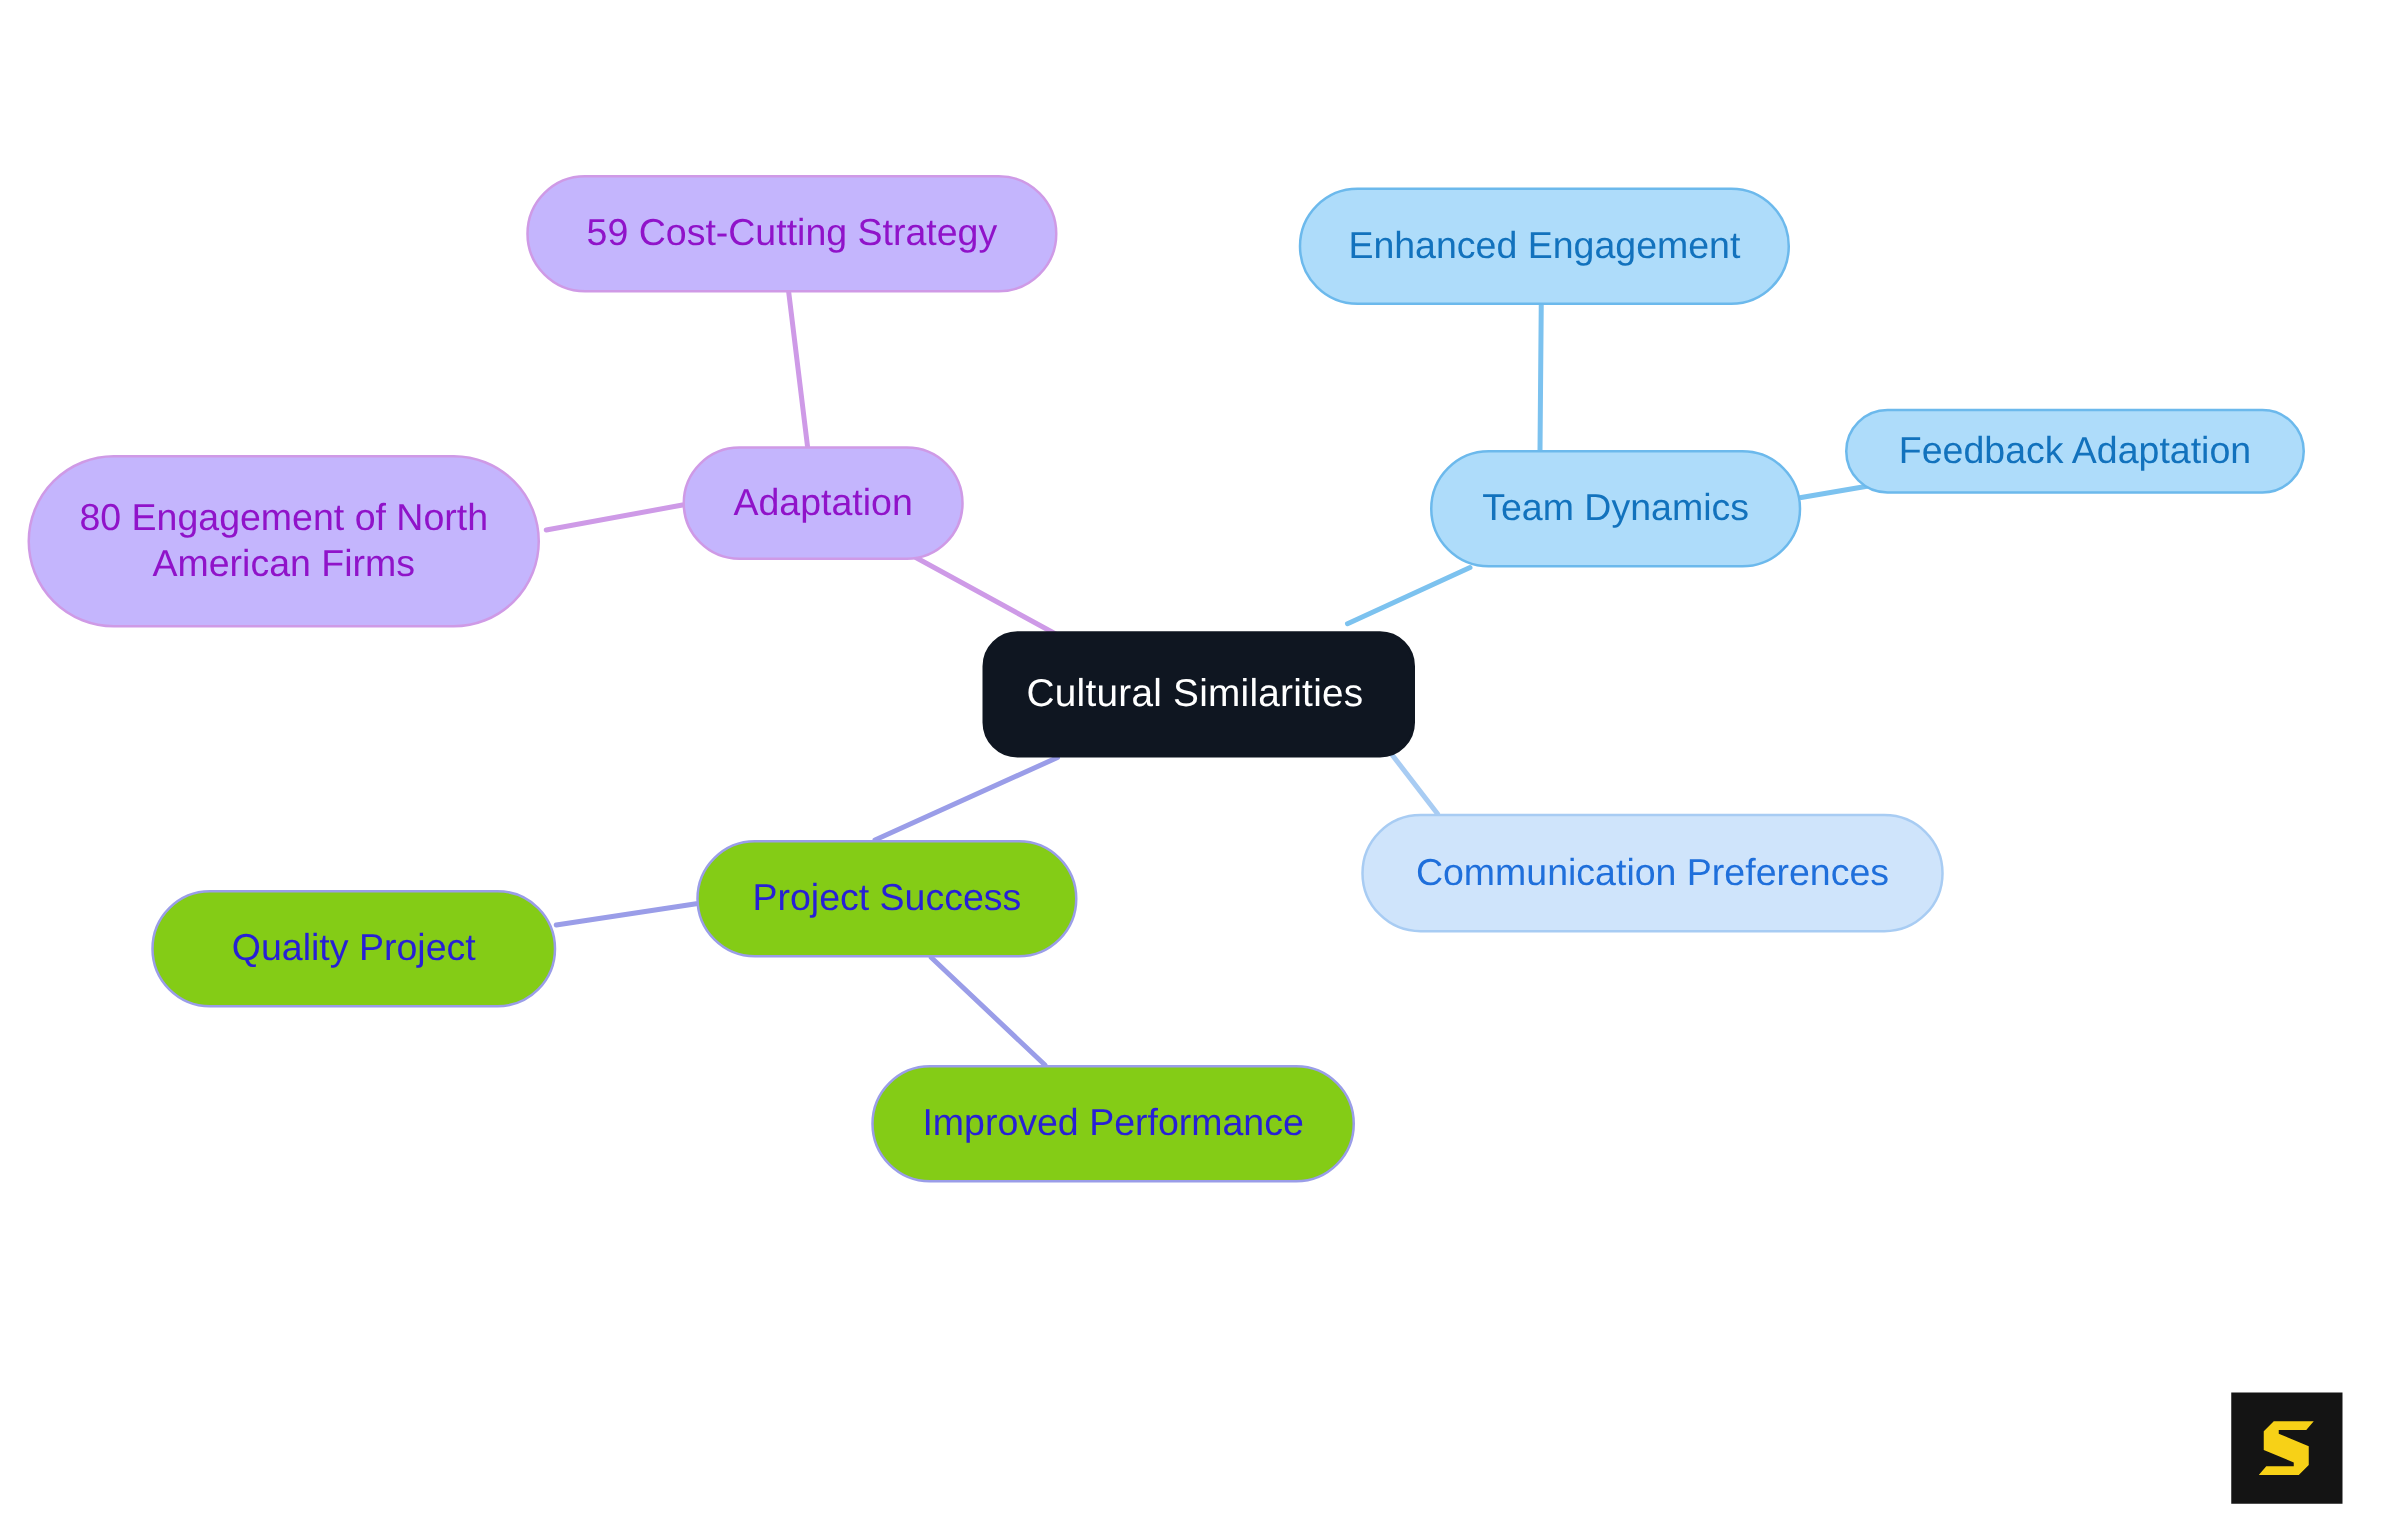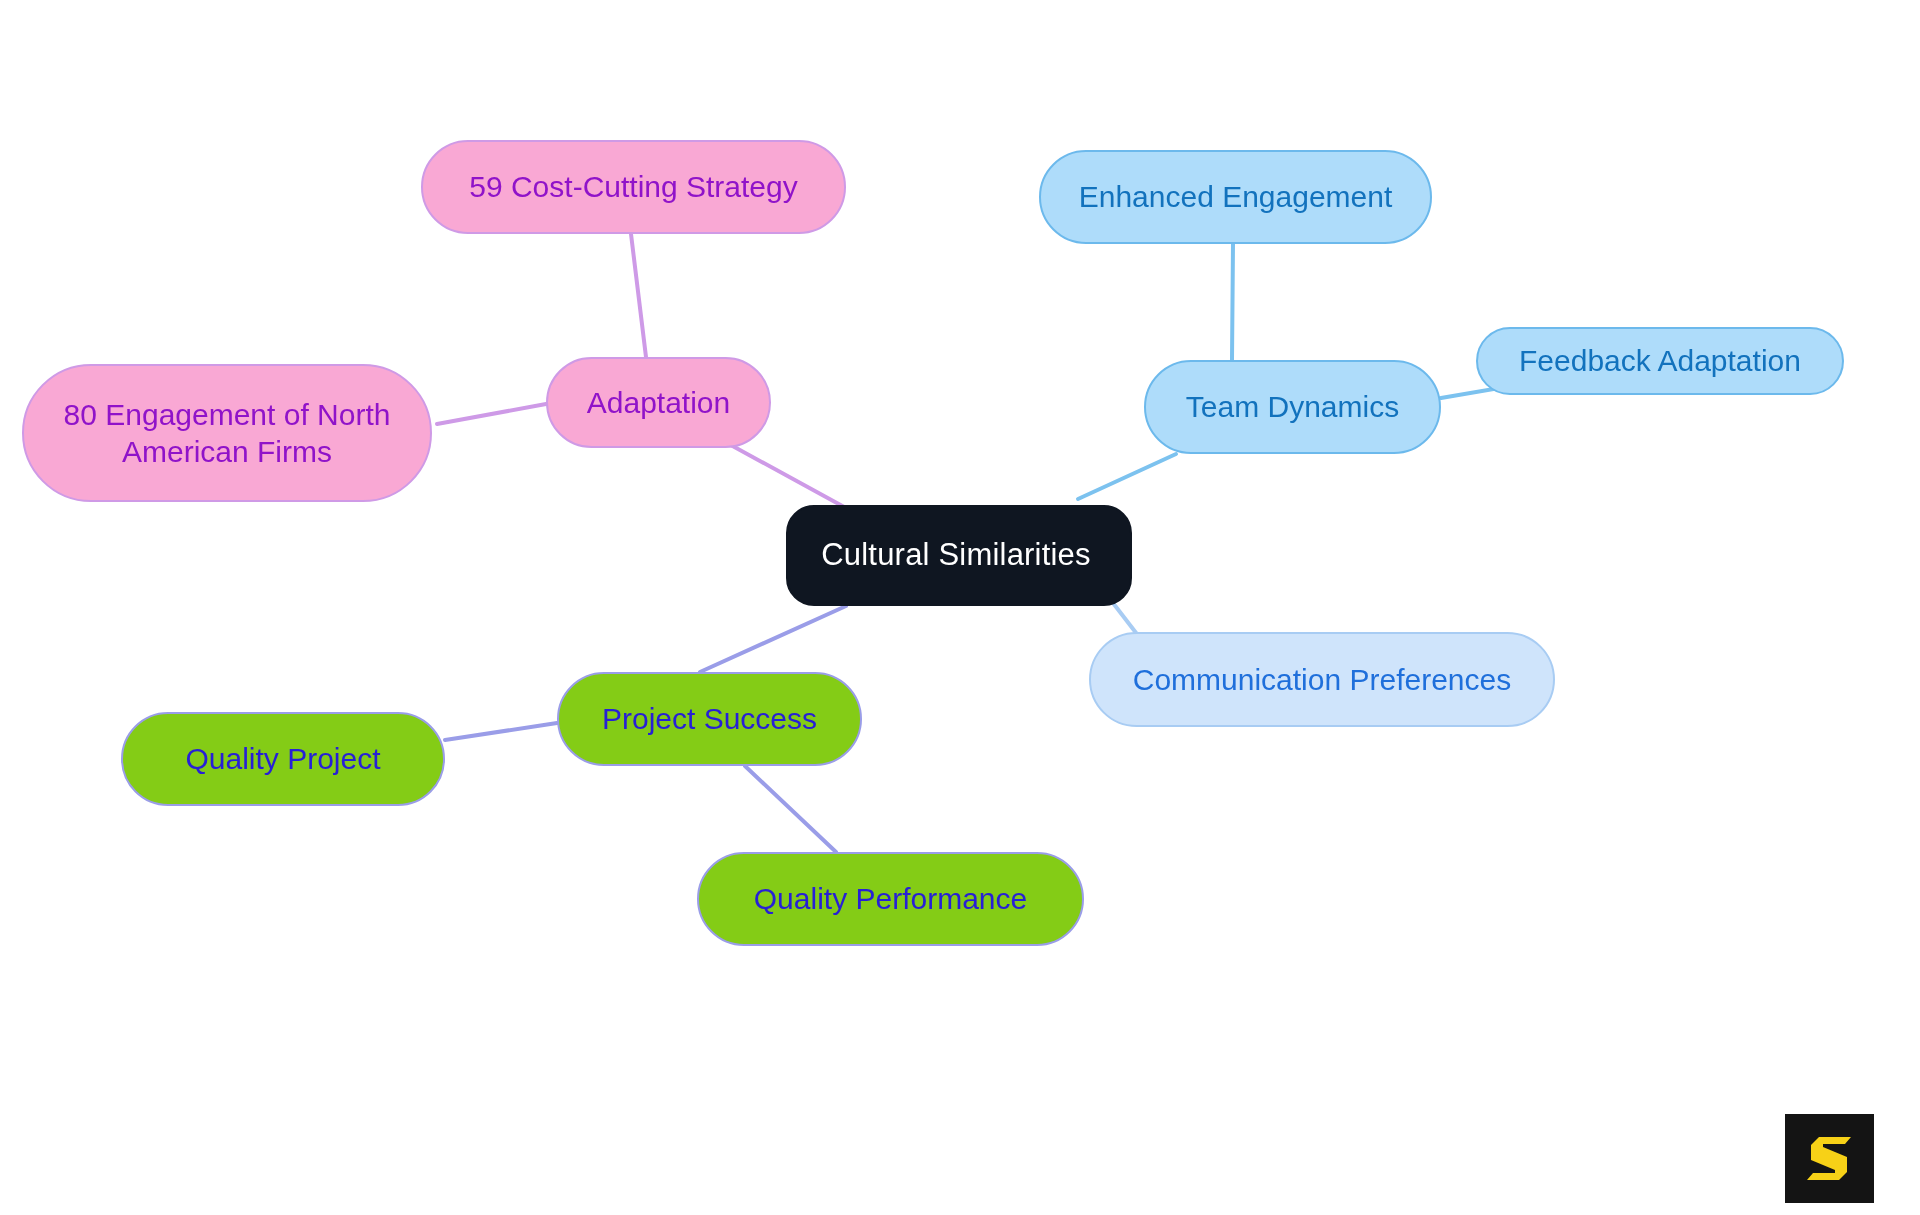--- a/index.html
+++ b/index.html
@@ -41,21 +41,21 @@
   }
   .node.root {
     background: #0f1621;
     border-color: #0f1621;
     color: #ffffff;
     border-radius: 28px;
     font-size: 31px;
     letter-spacing: 0.2px;
   }
   .node.branch-stats {
-    background: #f9a8d4;
+    background: #c4b5fd;
     border-color: #cf9ae6;
     color: #9013c9;
     font-size: 30px;
   }
   .node.branch-team {
     background: #aedcfa;
     border-color: #6cb9ec;
     color: #1272bd;
     font-size: 30px;
   }
@@ -100,24 +100,24 @@
 
   <div id="nodes-layer">
       <div class="node root" style="left: 786px; top: 505px; width: 346px; height: 101px; padding-left: 12px;">Cultural Similarities</div>
       <div class="node branch-stats" style="left: 546px; top: 357px; width: 225px; height: 91px;">Adaptation</div>
       <div class="node branch-stats" style="left: 421px; top: 140px; width: 425px; height: 94px;">59 Cost-Cutting Strategy</div>
       <div class="node branch-stats" style="left: 22px; top: 364px; width: 410px; height: 138px;">80 Engagement of North
 American Firms</div>
       <div class="node branch-team" style="left: 1144px; top: 360px; width: 297px; height: 94px;">Team Dynamics</div>
       <div class="node branch-team" style="left: 1039px; top: 150px; width: 393px; height: 94px;">Enhanced Engagement</div>
       <div class="node branch-team" style="left: 1476px; top: 327px; width: 368px; height: 68px;">Feedback Adaptation</div>
-      <div class="node branch-comm" style="left: 1089px; top: 632px; width: 466px; height: 95px;">Communication Preferences</div>
+      <div class="node branch-comm" style="left: 1089px; top: 651px; width: 466px; height: 95px;">Communication Preferences</div>
       <div class="node branch-project" style="left: 557px; top: 672px; width: 305px; height: 94px;">Project Success</div>
       <div class="node branch-project" style="left: 121px; top: 712px; width: 324px; height: 94px;">Quality Project</div>
-      <div class="node branch-project" style="left: 697px; top: 852px; width: 387px; height: 94px;">Quality Performance</div>
+      <div class="node branch-project" style="left: 697px; top: 852px; width: 387px; height: 94px;">Improved Performance</div>
     </div>
 
   <div id="logo" style="left: 1785px; top: 1114px; width: 89px; height: 89px; background: rgb(20, 20, 20);">
     <svg width="58" height="58" viewBox="0 0 58 58">
       <path d="M10 15 L10 30 L34 40 L34 43 L12 43 L6 50 L38 50 L46 42 L46 27 L22 17 L22 14 L44 14 L50 7 L18 7 Z" fill="#f7d117"></path>
     </svg>
   </div>
 
 </div>
 

